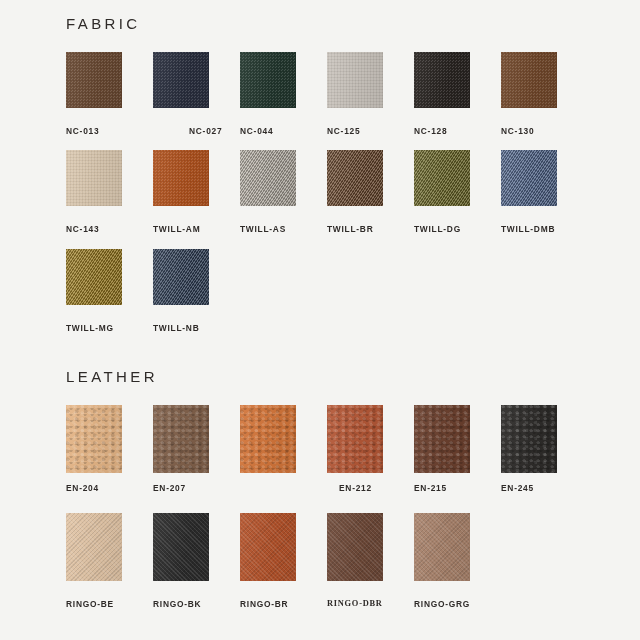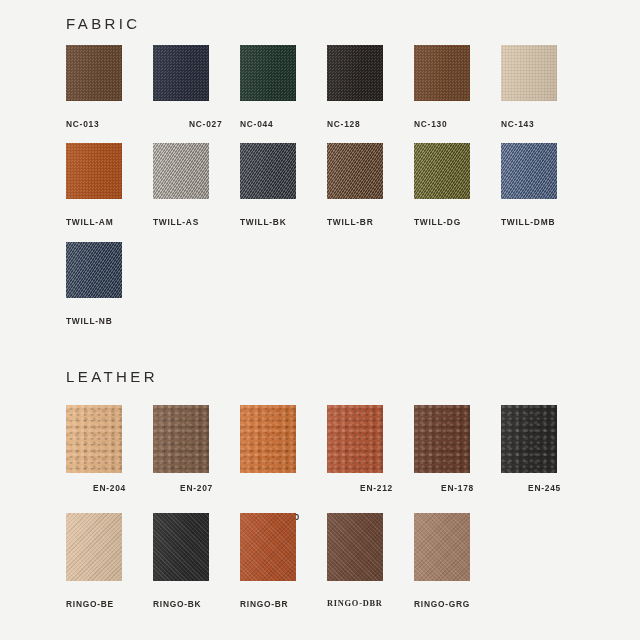--- a/index.html
+++ b/index.html
@@ -61,30 +61,30 @@
     font-size: 8.4px;
     font-weight: 700;
     letter-spacing: 0.75px;
     color: #2e2a28;
     line-height: 1;
     white-space: nowrap;
   }
 
   
   #section-fabric { position: absolute; left: 66px; top: 16px; }
-  #section-fabric .section-heading { margin-bottom: 13px; }
+  #section-fabric .section-heading { margin-bottom: 20px; }
   #section-fabric .swatch-chip { height: 56px; }
   #section-fabric .swatch-cell { margin-bottom: 15px; }
   #section-fabric .swatch-label { margin-top: 19px; }
 
   
   #section-leather { position: absolute; left: 66px; top: 369px; }
   #section-leather .section-heading { margin-bottom: 20px; }
   #section-leather .swatch-chip { height: 68px; }
-  #section-leather .swatch-label { margin-top: 11px; text-align: center; }
+  #section-leather .swatch-label { margin-top: 11px; }
 
   
   #section-synthetic { position: absolute; left: 66px; top: 513px; }
   #section-synthetic .section-heading { margin-bottom: 20px; }
   #section-synthetic .swatch-chip { height: 68px; }
   #section-synthetic .swatch-label { margin-top: 19px; }
 
   .heading-jp {
     font-family: "DejaVu Sans", sans-serif;
     letter-spacing: 1px;
@@ -163,54 +163,58 @@
         </div>
         <div class="swatch-cell">
           <div class="swatch-chip tex-weave" style="background: rgb(43, 48, 64);"></div>
           <div class="swatch-label" style="color: rgb(46, 42, 40); padding-left: 36px;">NC-027</div>
         </div>
         <div class="swatch-cell">
           <div class="swatch-chip tex-weave" style="background: rgb(35, 56, 47);"></div>
           <div class="swatch-label" style="color: rgb(46, 42, 40);">NC-044</div>
         </div>
         <div class="swatch-cell">
+          <div class="swatch-chip tex-weave" style="background: rgb(205, 199, 191);"></div>
+          <div class="swatch-label" style="color: rgb(46, 42, 40);">NC-125</div>
+        </div>
+        <div class="swatch-cell">
           <div class="swatch-chip tex-weave" style="background: rgb(42, 37, 34);"></div>
           <div class="swatch-label" style="color: rgb(46, 42, 40);">NC-128</div>
         </div>
         <div class="swatch-cell">
           <div class="swatch-chip tex-weave" style="background: rgb(116, 73, 44);"></div>
           <div class="swatch-label" style="color: rgb(46, 42, 40);">NC-130</div>
         </div>
         <div class="swatch-cell">
           <div class="swatch-chip tex-weave" style="background: rgb(224, 205, 180);"></div>
           <div class="swatch-label" style="color: rgb(46, 42, 40);">NC-143</div>
         </div>
         <div class="swatch-cell">
           <div class="swatch-chip tex-weave" style="background: rgb(180, 84, 31);"></div>
           <div class="swatch-label" style="color: rgb(46, 42, 40);">TWILL-AM</div>
         </div>
         <div class="swatch-cell">
           <div class="swatch-chip tex-twill" style="background: rgb(182, 176, 166);"></div>
           <div class="swatch-label" style="color: rgb(46, 42, 40);">TWILL-AS</div>
         </div>
         <div class="swatch-cell">
-          <div class="swatch-chip tex-twill" style="background: rgb(59, 64, 71);"></div>
-          <div class="swatch-label" style="color: rgb(46, 42, 40);">TWILL-BK</div>
-        </div>
-        <div class="swatch-cell">
           <div class="swatch-chip tex-twill" style="background: rgb(109, 76, 50);"></div>
           <div class="swatch-label" style="color: rgb(46, 42, 40);">TWILL-BR</div>
         </div>
         <div class="swatch-cell">
           <div class="swatch-chip tex-twill" style="background: rgb(110, 106, 44);"></div>
           <div class="swatch-label" style="color: rgb(46, 42, 40);">TWILL-DG</div>
         </div>
         <div class="swatch-cell">
           <div class="swatch-chip tex-twill" style="background: rgb(85, 105, 142);"></div>
           <div class="swatch-label" style="color: rgb(46, 42, 40);">TWILL-DMB</div>
+        </div>
+        <div class="swatch-cell">
+          <div class="swatch-chip tex-twill" style="background: rgb(156, 126, 37);"></div>
+          <div class="swatch-label" style="color: rgb(46, 42, 40);">TWILL-MG</div>
         </div>
         <div class="swatch-cell">
           <div class="swatch-chip tex-twill" style="background: rgb(54, 69, 92);"></div>
           <div class="swatch-label" style="color: rgb(46, 42, 40);">TWILL-NB</div>
         </div>
       </div>
   </section>
 
   <section id="section-leather" class="section">
     <h2 class="section-heading" style="color: rgb(46, 42, 40);">
@@ -228,21 +232,21 @@
         <div class="swatch-cell">
           <div class="swatch-chip tex-leather" style="background: rgb(210, 117, 58);"></div>
           <div class="swatch-label" style="color: rgb(46, 42, 40); margin-top: 40px;">EN-210</div>
         </div>
         <div class="swatch-cell">
           <div class="swatch-chip tex-leather" style="background: rgb(180, 88, 55);"></div>
           <div class="swatch-label" style="color: rgb(46, 42, 40); padding-left: 12px;">EN-212</div>
         </div>
         <div class="swatch-cell">
           <div class="swatch-chip tex-leather" style="background: rgb(107, 64, 46);"></div>
-          <div class="swatch-label" style="color: rgb(46, 42, 40);">EN-178</div>
+          <div class="swatch-label" style="color: rgb(46, 42, 40);">EN-215</div>
         </div>
         <div class="swatch-cell">
           <div class="swatch-chip tex-leather" style="background: rgb(46, 44, 42);"></div>
           <div class="swatch-label" style="color: rgb(46, 42, 40);">EN-245</div>
         </div>
       </div>
   </section>
 
   <section id="section-synthetic" class="section">
     <div class="swatch-grid">

